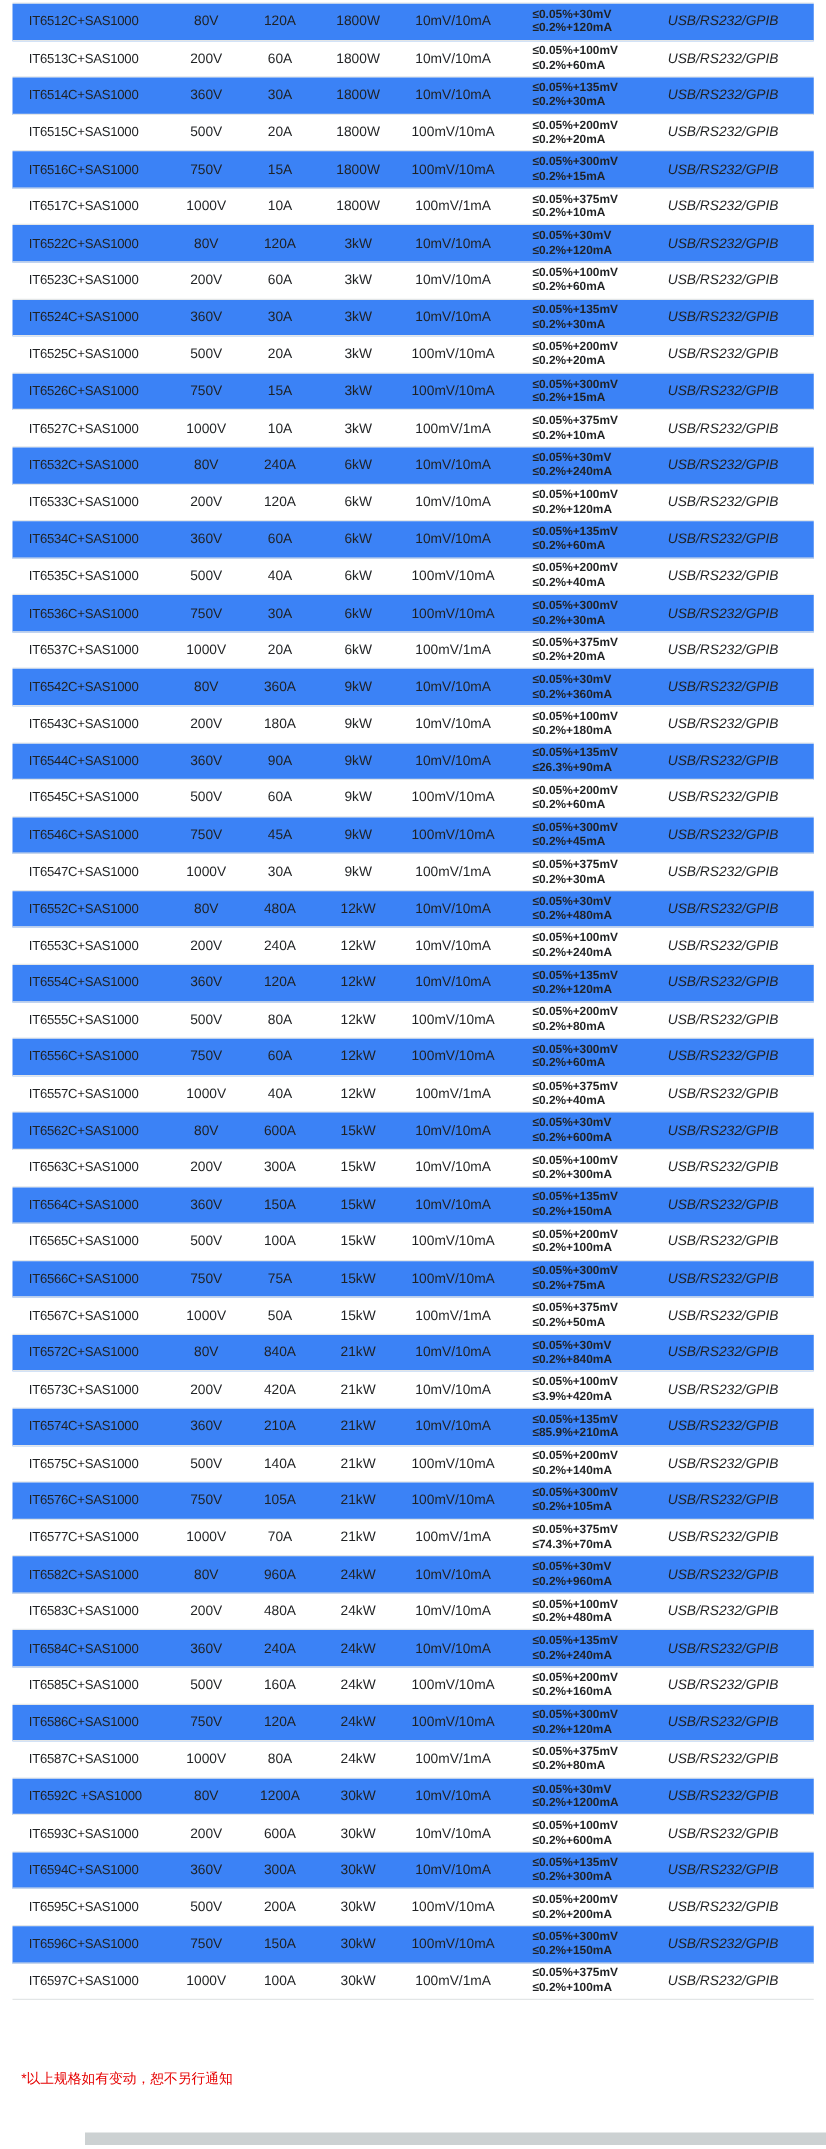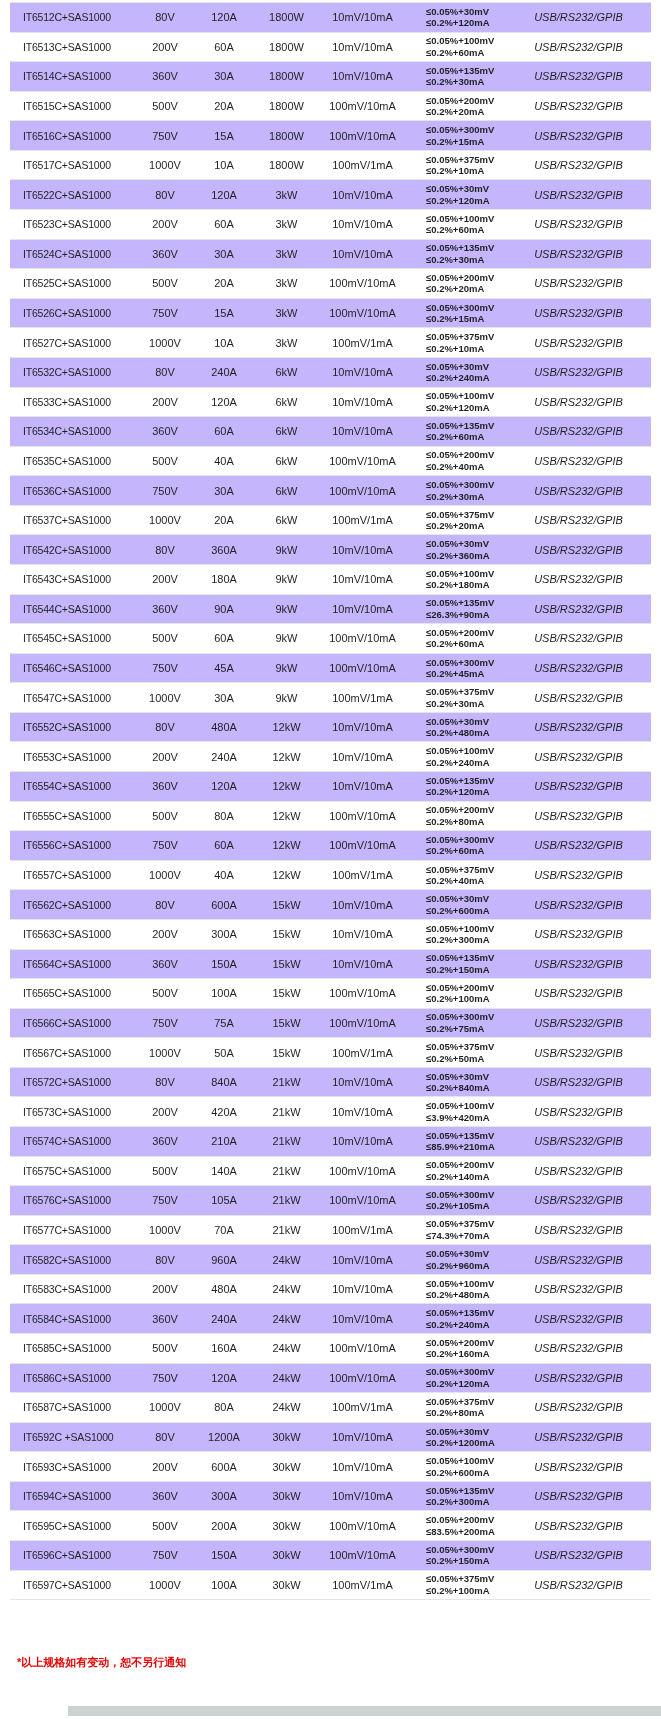--- a/index.html
+++ b/index.html
@@ -14,28 +14,28 @@
     border-top:1px solid #e3e6e7;
   }
   .spec-row{
     display:grid;
     grid-template-columns:130px 50px 68px 57px 95px 110px 1fr;
     align-items:center;
     height:28.58px;
     border-bottom:1px solid #e3e6e7;
     font-size:11px;
   }
-  .spec-row.alt{background:#c4b5fd;}
+  .spec-row.alt{background:#3b82f6;}
   .cell{text-align:center;white-space:nowrap;}
   .cell-model{text-align:left;padding-left:13px;font-size:10.5px;letter-spacing:-0.2px;}
   .cell-accuracy{text-align:left;padding-left:16px;font-size:9.5px;line-height:11.5px;font-weight:bold;}
   .cell-interface{padding-right:14px;font-style:italic;}
   .footnote{
     position:absolute;left:17px;top:1655px;
-    font-size:11px;font-weight:bold;
+    font-size:11px;font-weight:normal;
   }
   .bottom-bar{
     position:absolute;left:68px;right:0;bottom:3px;height:10px;
   }
 </style>
 </head>
 <body>
 
 <div class="spec-table">
     <div class="spec-row alt">
@@ -651,21 +651,21 @@
       <div class="cell cell-interface">USB/RS232/GPIB</div>
     </div>
     <div class="spec-row">
       <div class="cell cell-model">IT6595C+SAS1000</div>
       <div class="cell cell-voltage">500V</div>
       <div class="cell cell-current">200A</div>
       <div class="cell cell-power">30kW</div>
       <div class="cell cell-resolution">100mV/10mA</div>
       <div class="cell cell-accuracy">
         <div>≤0.05%+200mV</div>
-        <div>≤83.5%+200mA</div>
+        <div>≤0.2%+200mA</div>
       </div>
       <div class="cell cell-interface">USB/RS232/GPIB</div>
     </div>
     <div class="spec-row alt">
       <div class="cell cell-model">IT6596C+SAS1000</div>
       <div class="cell cell-voltage">750V</div>
       <div class="cell cell-current">150A</div>
       <div class="cell cell-power">30kW</div>
       <div class="cell cell-resolution">100mV/10mA</div>
       <div class="cell cell-accuracy">

